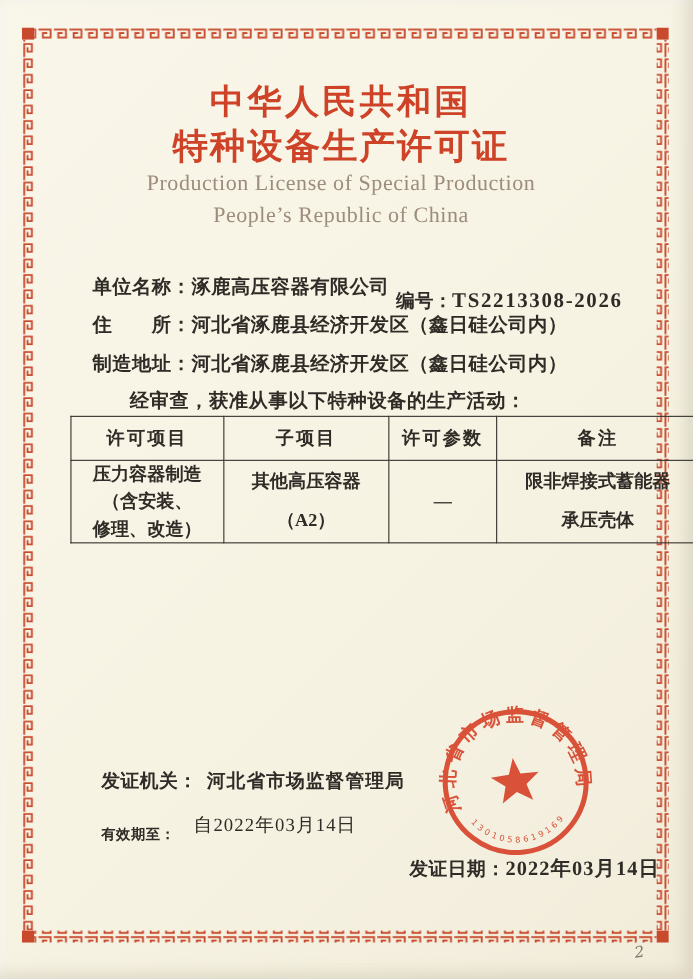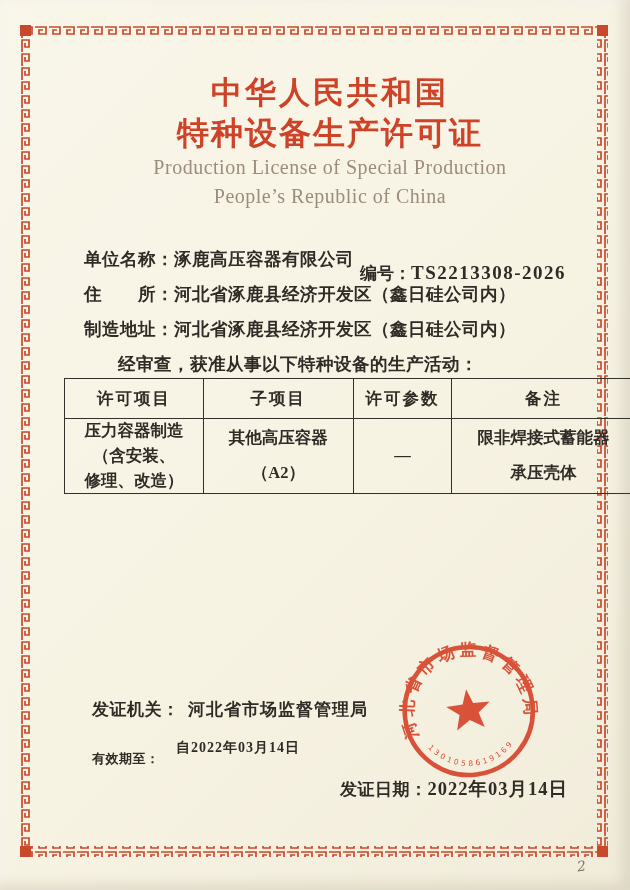--- a/index.html
+++ b/index.html
@@ -11,41 +11,41 @@
   .page {
     position: relative;
     width: 630px; height: 890px;
     background: linear-gradient(135deg, #f9f6ea 0%, #f7f3e3 55%, #f1ecda 100%);
     box-shadow: inset -7px -5px 14px rgba(140,128,100,0.22), inset 2px 2px 8px rgba(255,255,255,0.5);
     overflow: hidden;
     color: #2f2b26;
   }
   .frame { position: absolute; left: 20px; top: 25px; }
 
-  .title-block { position: absolute; left: 36px; top: 74px; width: 588px; text-align: center; }
+  .title-block { position: absolute; left: 16px; top: 74px; width: 588px; text-align: center; }
   .title-cn1 {
     font-size: 31px; font-weight: bold; letter-spacing: 3px;
     color: #ce4327; line-height: 1.25;
   }
   .title-cn2 {
     font-size: 32px; font-weight: bold; letter-spacing: 2px;
     color: #ce4327; line-height: 1.25;
   }
   .title-en { font-size: 20px; color: #9c8c7b; line-height: 1.45; letter-spacing: 0.5px; }
 
   .license-no {
     position: absolute; left: 360px; top: 218px;
     font-size: 17px; font-weight: bold; margin-top: 44px;
   }
   .license-no .no-value {
     font-family: "Liberation Serif", "DejaVu Serif", serif;
     font-size: 19px; letter-spacing: 1.5px; font-weight: bold;
   }
 
-  .fields { position: absolute; left: 84px; top: 250px; width: 480px; font-family: Liberation Mono, monospace; }
+  .fields { position: absolute; left: 84px; top: 250px; width: 480px; }
   .field-row { display: flex; margin-bottom: 14px; font-size: 17.5px; font-weight: bold; line-height: 1.2; }
   .field-label { width: 90px; flex: 0 0 90px; letter-spacing: 0.5px; }
   .field-value { letter-spacing: 0.5px; }
 
   .intro-line {
     position: absolute; left: 84px; top: 352px; width: 480px;
     font-size: 17.5px; font-weight: bold; text-indent: 34px; letter-spacing: 0.5px;
   }
 
   table.license-table {
@@ -71,25 +71,25 @@
   .issuer-row {
     position: absolute; left: 92px; top: 698px;
     display: flex; font-size: 17px; font-weight: bold; letter-spacing: 1px; align-items: center;
   }
   .issuer-row .field-label { width: 96px; flex: 0 0 96px; letter-spacing: 0.5px; }
 
   .validity-label {
     position: absolute; left: 92px; top: 750px;
     font-size: 13px; font-weight: bold; letter-spacing: 0.5px;
   }
-  .validity-lines { position: absolute; left: 176px; top: 736px; font-size: 14px; font-weight: bold; }
+  .validity-lines { position: absolute; left: 176px; top: 736px; font-size: 17px; font-weight: normal; }
   .validity-lines div { line-height: 1.65; letter-spacing: 1px; }
 
   .issue-date-row {
-    position: absolute; left: 340px; top: 776px;
+    position: absolute; left: 372px; top: 776px;
     font-size: 17px; font-weight: bold; letter-spacing: 0.5px;
   }
   .issue-date-row .date-value { font-size: 18.5px; letter-spacing: 1px; }
 
   .seal { position: absolute; left: 396px; top: 637px; transform: rotate(-7deg); }
 
   .handwritten-page-no {
     position: absolute; left: 577px; top: 858px;
     font-family: "DejaVu Serif", serif; font-style: italic;
     font-size: 14px; color: #7a7468; transform: rotate(-8deg);

